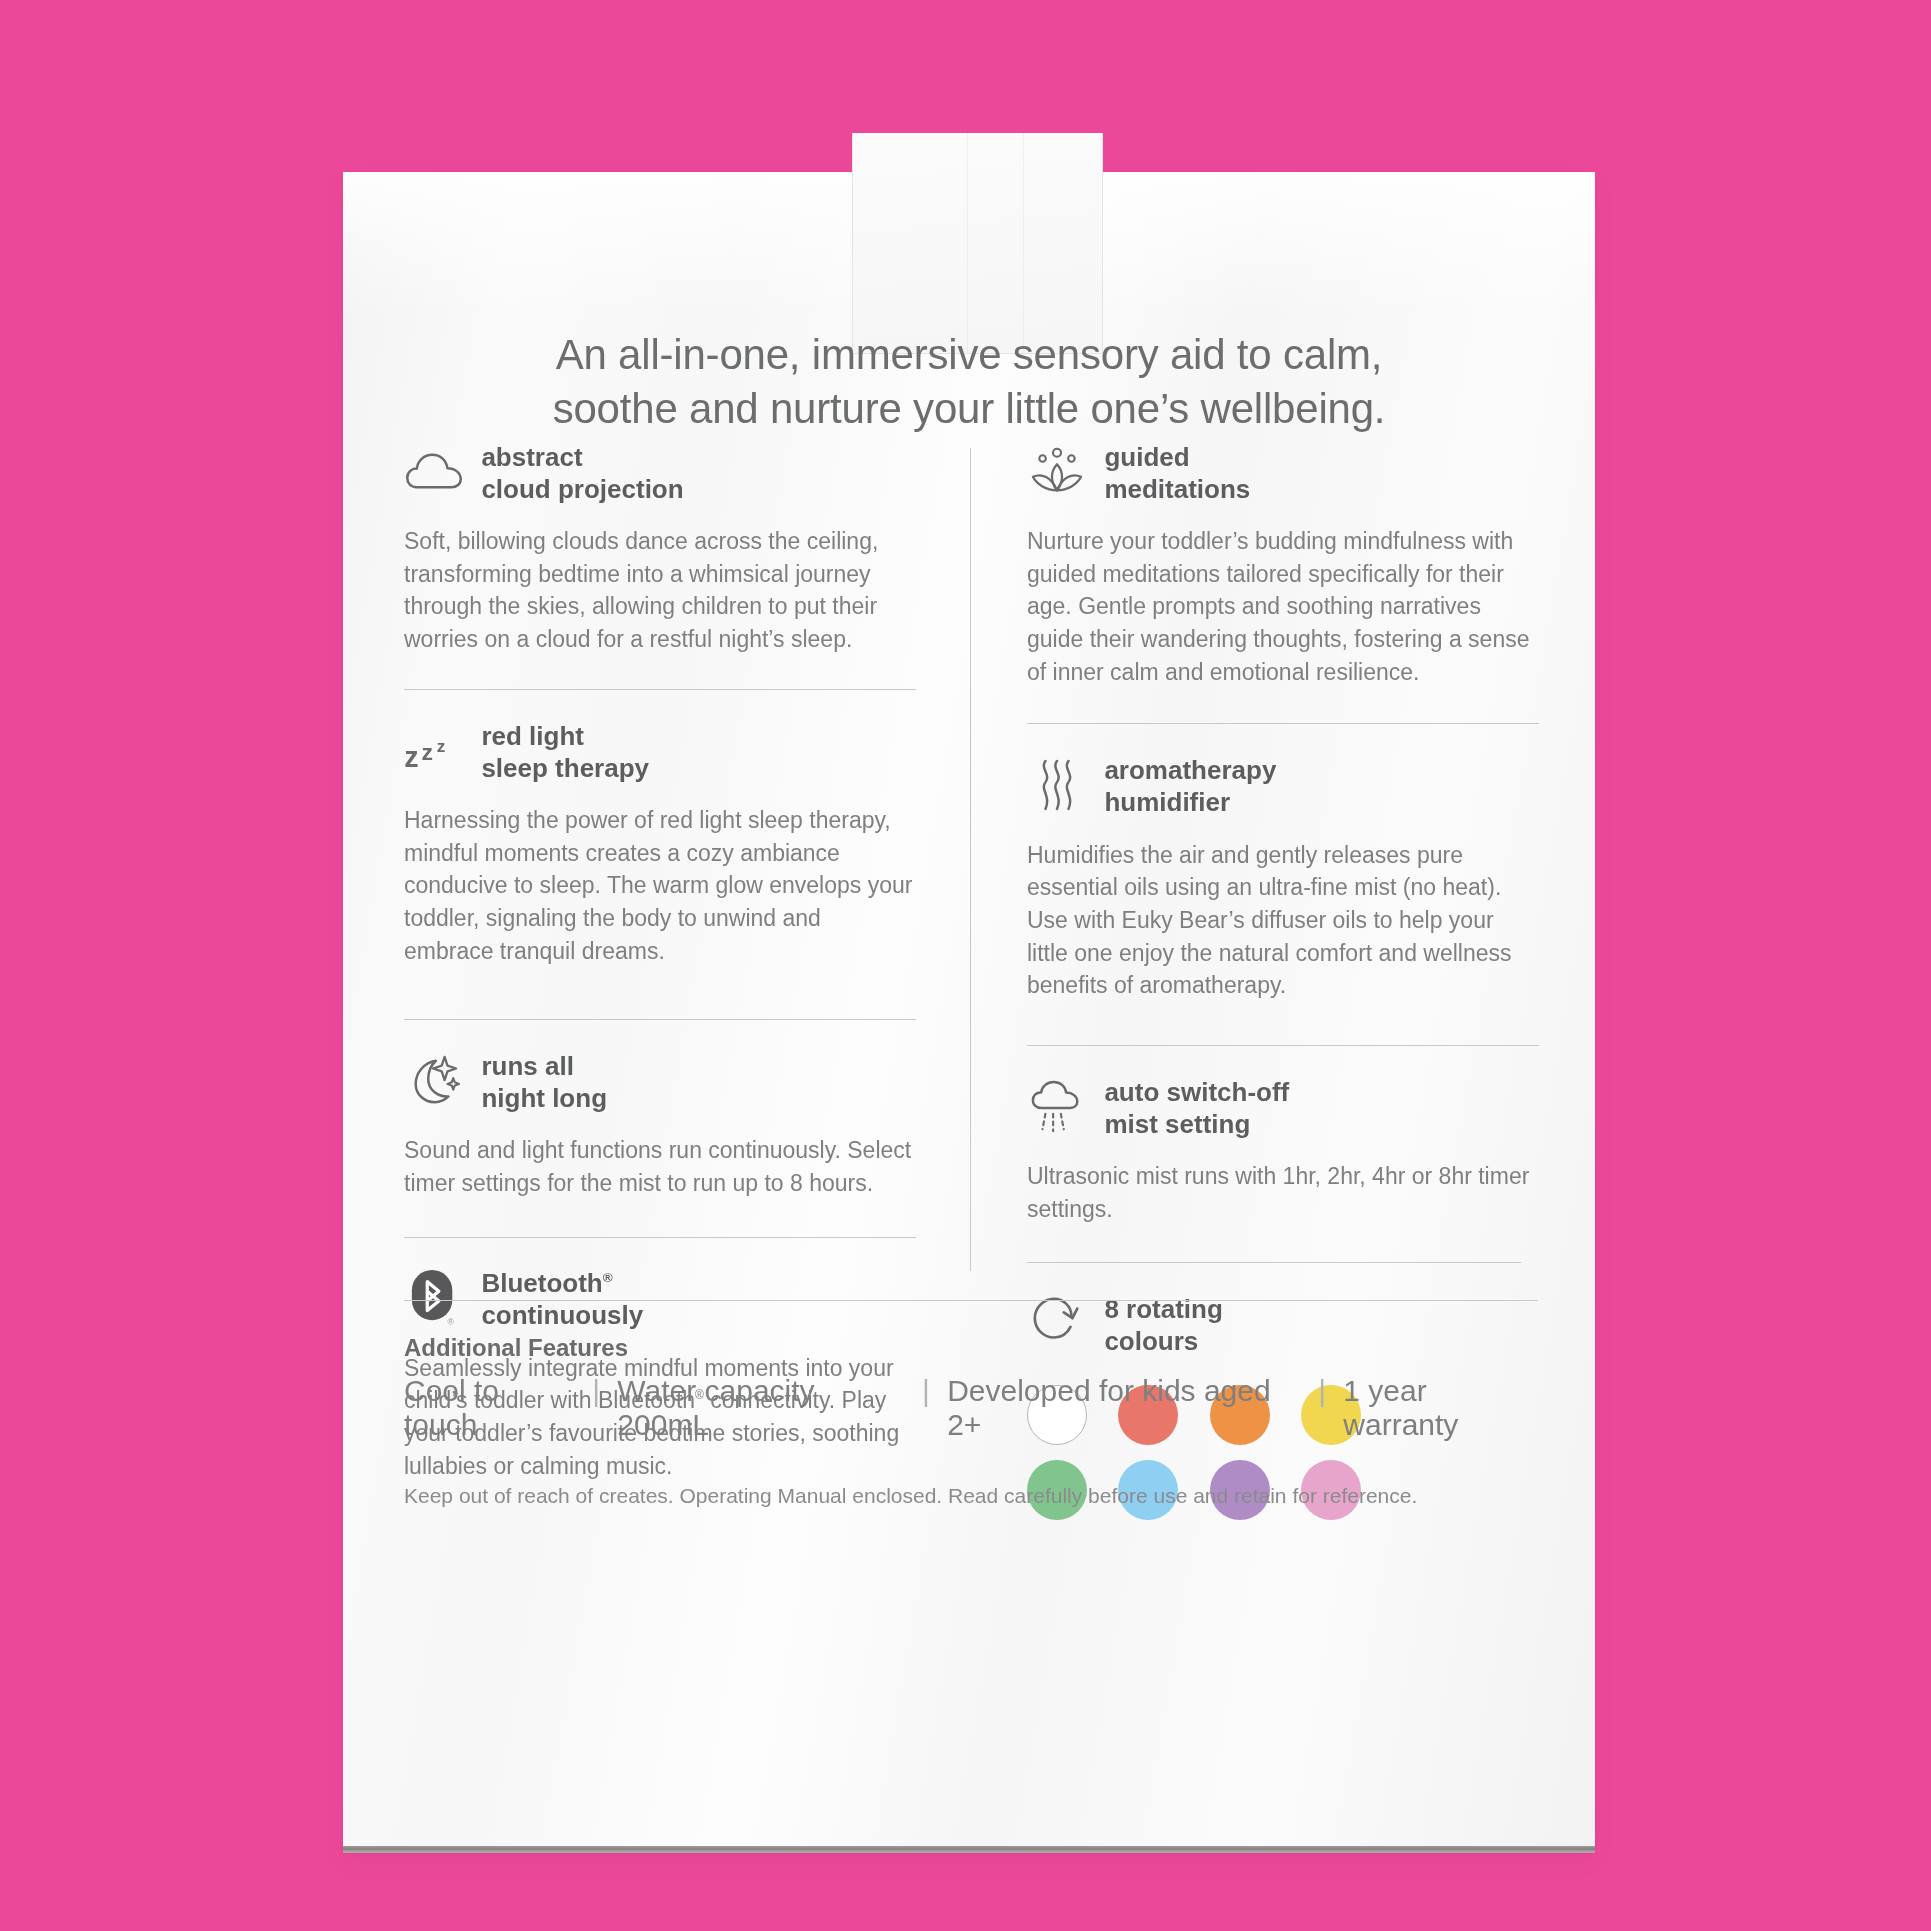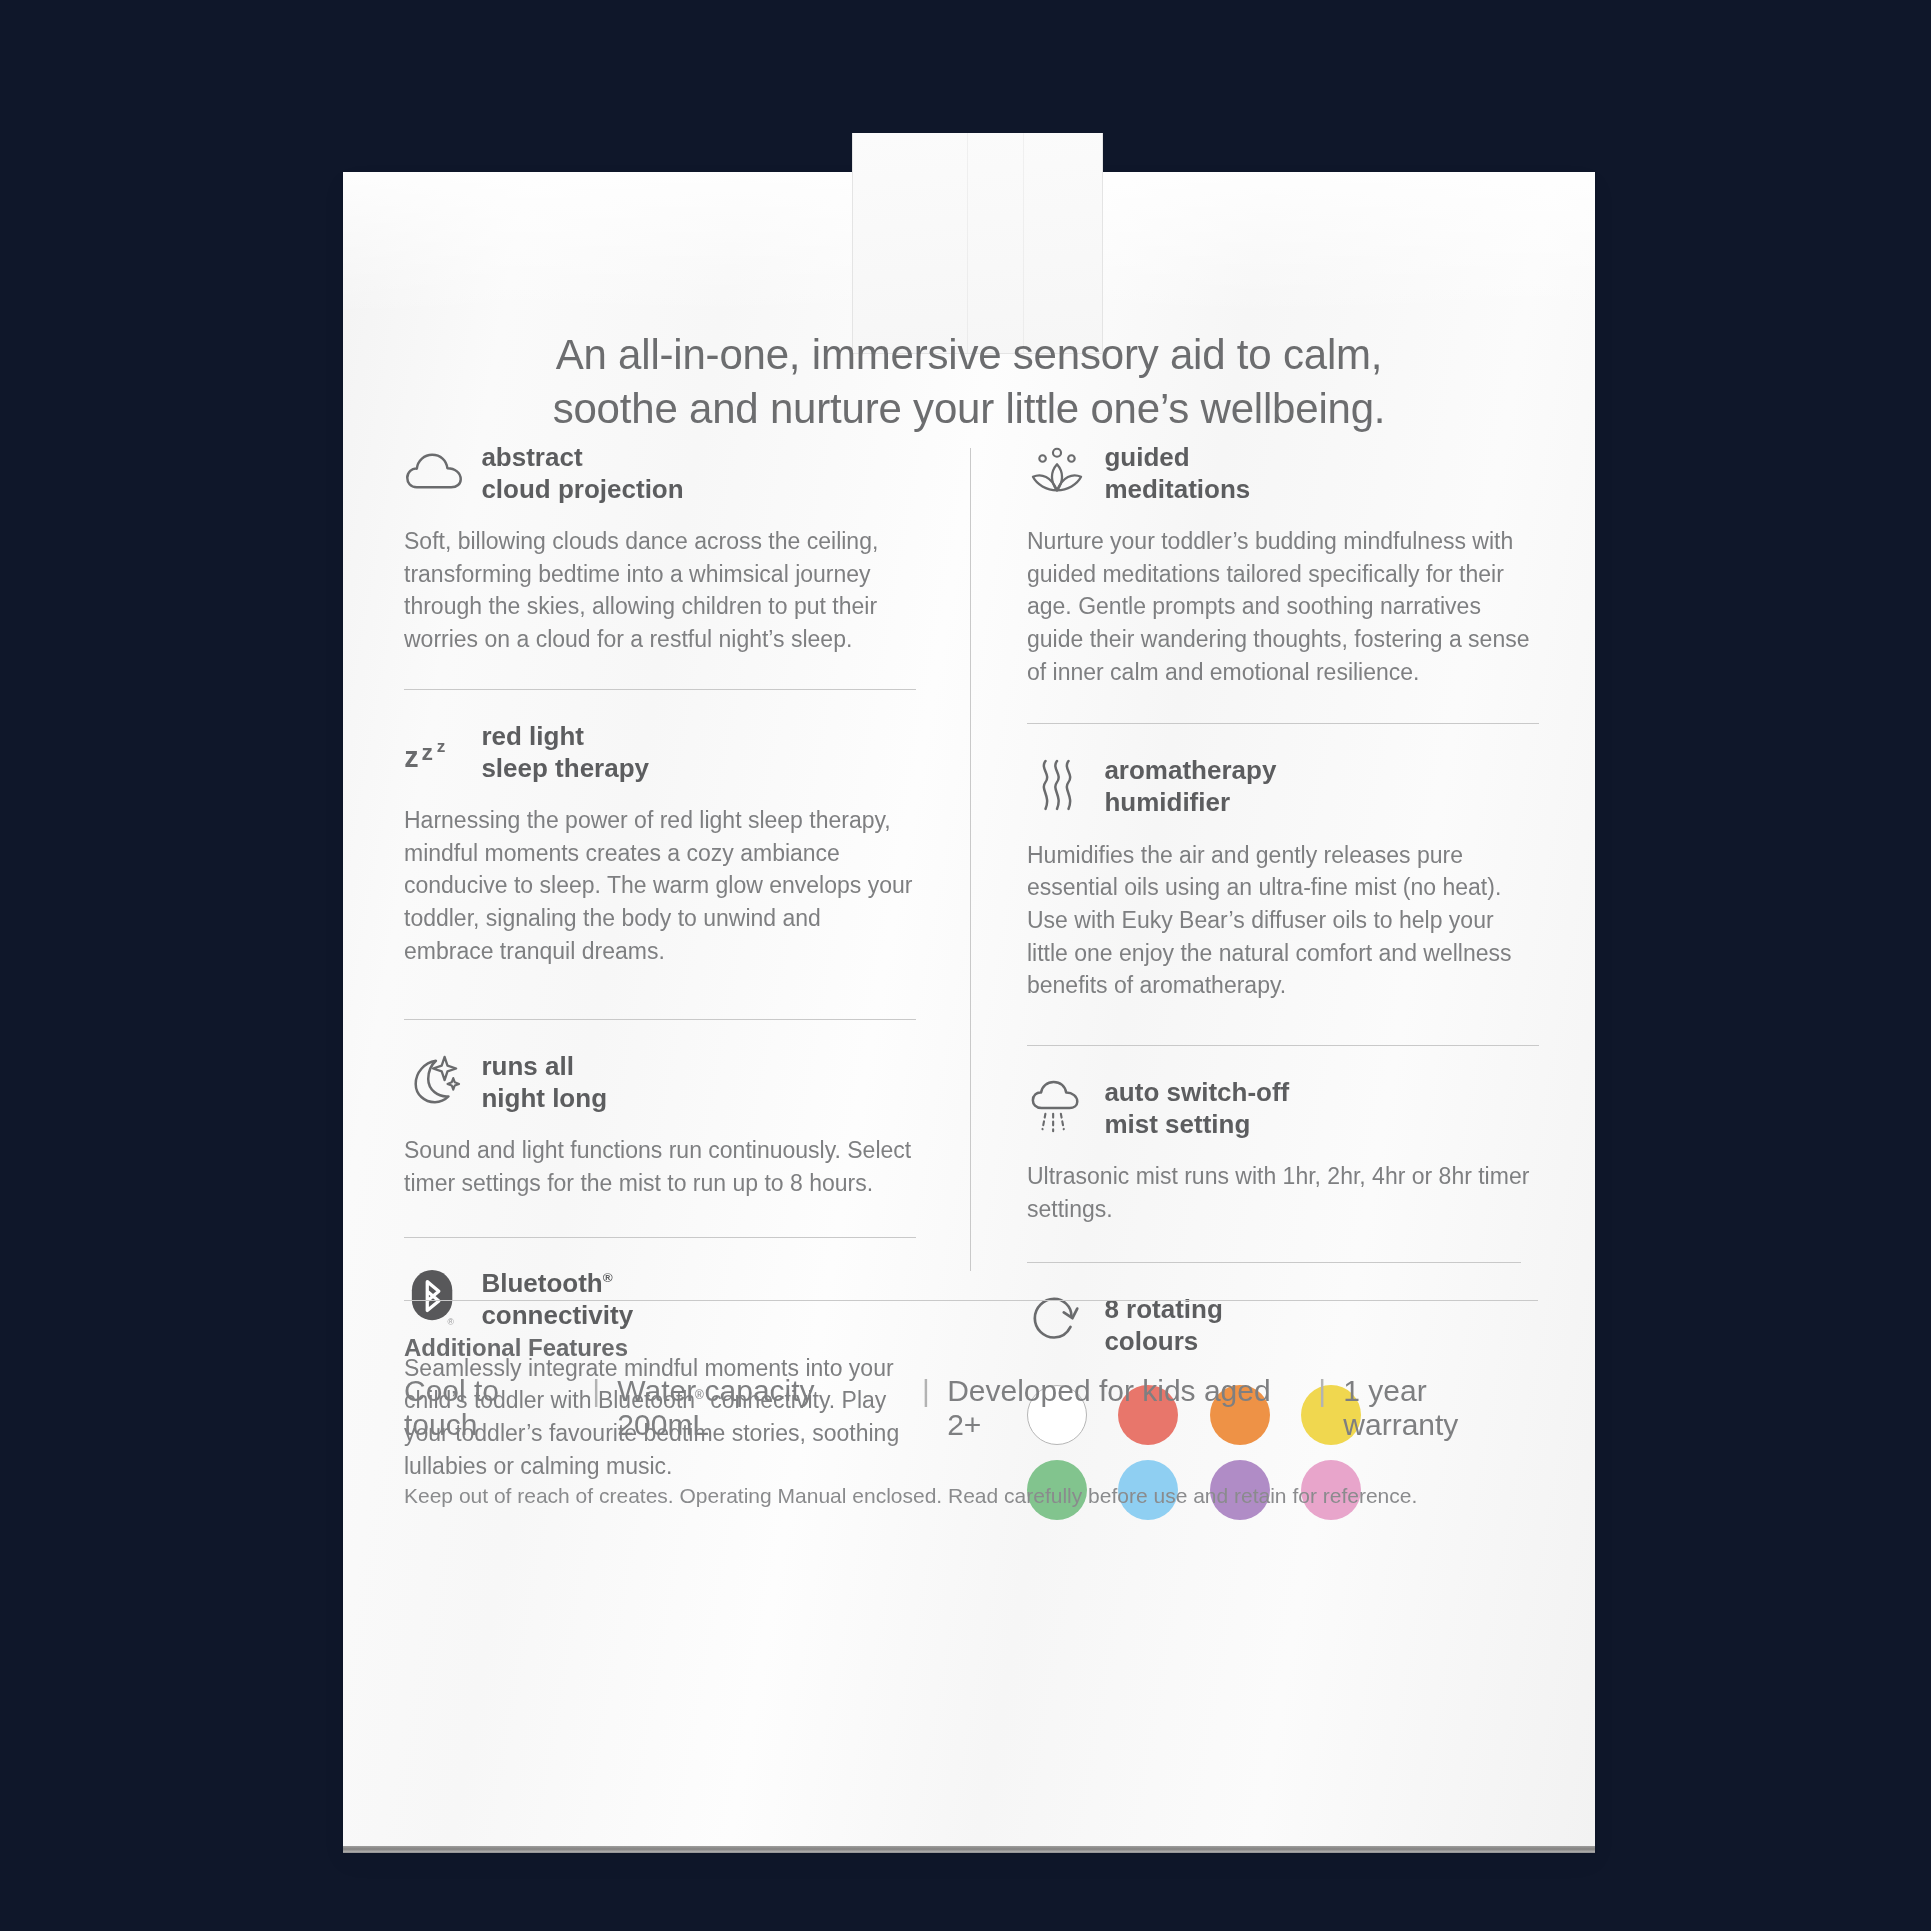--- a/index.html
+++ b/index.html
@@ -9,21 +9,21 @@
     height: 1931px;
     background: #ffffff;
     font-family: "Liberation Sans", sans-serif;
     overflow: hidden;
   }
 
   #stage {
     position: relative;
     width: 1931px;
     height: 1931px;
-    background: #0f172a;
+    background: #ec4899;
   }
 
   
   #carton {
     position: absolute;
     left: 343px;
     top: 172px;
     width: 1252px;
     height: 1680px;
     background:
@@ -302,21 +302,21 @@
             <div class="feat-head">
               <div class="feat-icon">
                 <svg width="52" height="60" viewBox="0 0 54 62">
                   <rect x="4" y="2" width="42" height="52" rx="21" ry="21" fill="#58585A"></rect>
                   <path d="M20 14 L32 24 L20 34 L20 4 L32 14 L20 24" fill="none" stroke="#ffffff" stroke-width="3.4" stroke-linejoin="round" stroke-linecap="round" transform="translate(0,10)"></path>
                   <text x="41" y="59" font-family="Liberation Sans, sans-serif" font-size="9" fill="#9a9a9c">®</text>
                 </svg>
               </div>
               <div class="feat-title">
                 <div><span>Bluetooth</span><sup class="reg">®</sup></div>
-                <div>connectivity</div>
+                <div>continuously</div>
               </div>
             </div>
             <div class="feat-body wide"><span>Seamlessly integrate mindful moments into your child’s toddler with Bluetooth</span><sup class="reg">®</sup><span> connectivity. Play your toddler’s favourite bedtime stories, soothing lullabies or calming music.</span></div>
           </div>
         </div>
 
       </div>
 
       <div class="col right">
 

